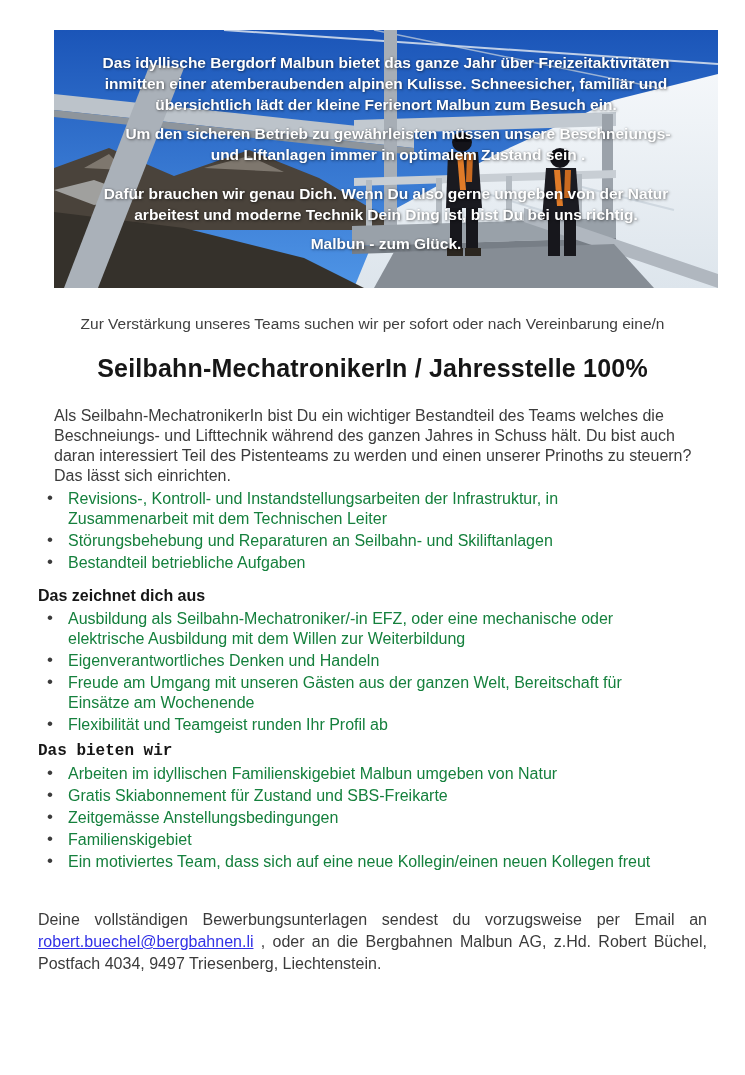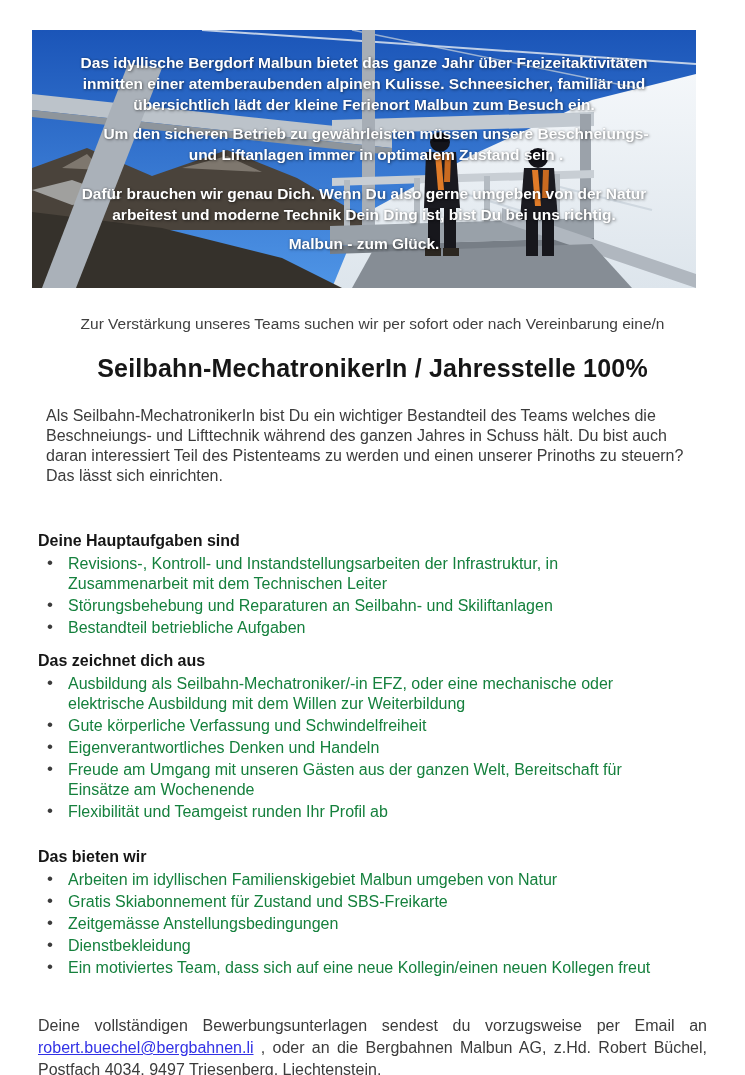--- a/index.html
+++ b/index.html
@@ -6,21 +6,21 @@
   .page{
     position:relative;
     width:745px;height:1075px;
     overflow:hidden;
     background:#ffffff;
     font-family:"Liberation Sans", sans-serif;
     color:#3b3b3b;
   }
   
   .hero{
-    position:absolute;left:32px;top:30px;width:664px;height:316px;
+    position:absolute;left:54px;top:30px;width:664px;height:316px;
     overflow:hidden;
   }
   .hero svg{position:absolute;inset:0;display:block;}
   .hero-overlay{
     position:absolute;inset:0;
     display:flex;flex-direction:column;align-items:center;
     padding-top:22px;box-sizing:border-box;
     text-align:center;color:#ffffff;font-weight:bold;
     font-size:15.5px;line-height:21px;
     text-shadow:1px 1px 3px rgba(0,0,0,.45), 0 0 2px rgba(0,0,0,.25);
@@ -34,29 +34,29 @@
   .content{position:absolute;left:38px;right:38px;top:288px;}
   .intro{
     margin:27px 0 0 0;text-align:center;
     font-size:15.5px;color:#404040;
   }
   .title{
     margin:21px 0 0 0;text-align:center;
     font-size:25px;font-weight:bold;color:#161616;letter-spacing:.2px;
   }
   .lead{
-    margin:23px 0 0 8px;max-width:645px;
+    margin:23px 0 0 16px;max-width:645px;
     font-size:16px;line-height:20px;color:#3b3b3b;
   }
   .section-heading{
     margin:0;font-size:16px;font-weight:bold;color:#161616;line-height:20px;
   }
   .sh1{margin-top:45px;}
   .sh2{margin-top:13px;}
-  .sh3{margin-top:25px;}
+  .sh3{margin-top:6px;font-family:Liberation Mono, monospace;}
   ul.bullets{
     list-style:none;margin:3px 0 0 0;padding:0;max-width:638px;
     font-size:16px;line-height:20px;color:#15803d;
   }
   ul.bullets li{position:relative;padding-left:30px;margin:0 0 2px 0;}
   ul.bullets li::before{
     content:"\2022";
     position:absolute;left:9px;top:-1px;
     font-size:17px;color:#3b3b3b;
   }
@@ -149,41 +149,39 @@
   </div>
 
   <div class="content">
 
     <p class="intro">Zur Verstärkung unseres Teams suchen wir per sofort oder nach Vereinbarung eine/n</p>
 
     <h1 class="title">Seilbahn-MechatronikerIn / Jahresstelle 100%</h1>
 
     <p class="lead">Als Seilbahn-MechatronikerIn bist Du ein wichtiger Bestandteil des Teams welches die Beschneiungs- und Lifttechnik während des ganzen Jahres in Schuss hält. Du bist auch daran interessiert Teil des Pistenteams zu werden und einen unserer Prinoths zu steuern? Das lässt sich einrichten.</p>
 
-    <h2 class="section-heading sh1">Deine Hauptaufgaben sind</h2>
     <ul class="bullets">
       <li>Revisions-, Kontroll- und Instandstellungsarbeiten der Infrastruktur, in Zusammenarbeit mit dem Technischen Leiter</li>
       <li>Störungsbehebung und Reparaturen an Seilbahn- und Skiliftanlagen</li>
       <li>Bestandteil betriebliche Aufgaben</li>
     </ul>
 
     <h2 class="section-heading sh2">Das zeichnet dich aus</h2>
     <ul class="bullets">
       <li>Ausbildung als Seilbahn-Mechatroniker/-in EFZ, oder eine mechanische oder elektrische Ausbildung mit dem Willen zur Weiterbildung</li>
-      <li>Gute körperliche Verfassung und Schwindelfreiheit</li>
       <li>Eigenverantwortliches Denken und Handeln</li>
       <li>Freude am Umgang mit unseren Gästen aus der ganzen Welt, Bereitschaft für Einsätze am Wochenende</li>
       <li>Flexibilität und Teamgeist runden Ihr Profil ab</li>
     </ul>
 
     <h2 class="section-heading sh3">Das bieten wir</h2>
     <ul class="bullets">
       <li>Arbeiten im idyllischen Familienskigebiet Malbun umgeben von Natur</li>
       <li>Gratis Skiabonnement für Zustand und SBS-Freikarte</li>
       <li>Zeitgemässe Anstellungsbedingungen</li>
-      <li>Dienstbekleidung</li>
+      <li>Familienskigebiet</li>
       <li>Ein motiviertes Team, dass sich auf eine neue Kollegin/einen neuen Kollegen freut</li>
     </ul>
 
     <p class="footer"><span>Deine vollständigen Bewerbungsunterlagen sendest du vorzugsweise per Email an </span><a class="email-link">robert.buechel@bergbahnen.li</a><span> , oder an die Bergbahnen Malbun AG, z.Hd. Robert Büchel, Postfach 4034, 9497 Triesenberg, Liechtenstein.</span></p>
 
   </div>
 </div>
 
 </body></html>

